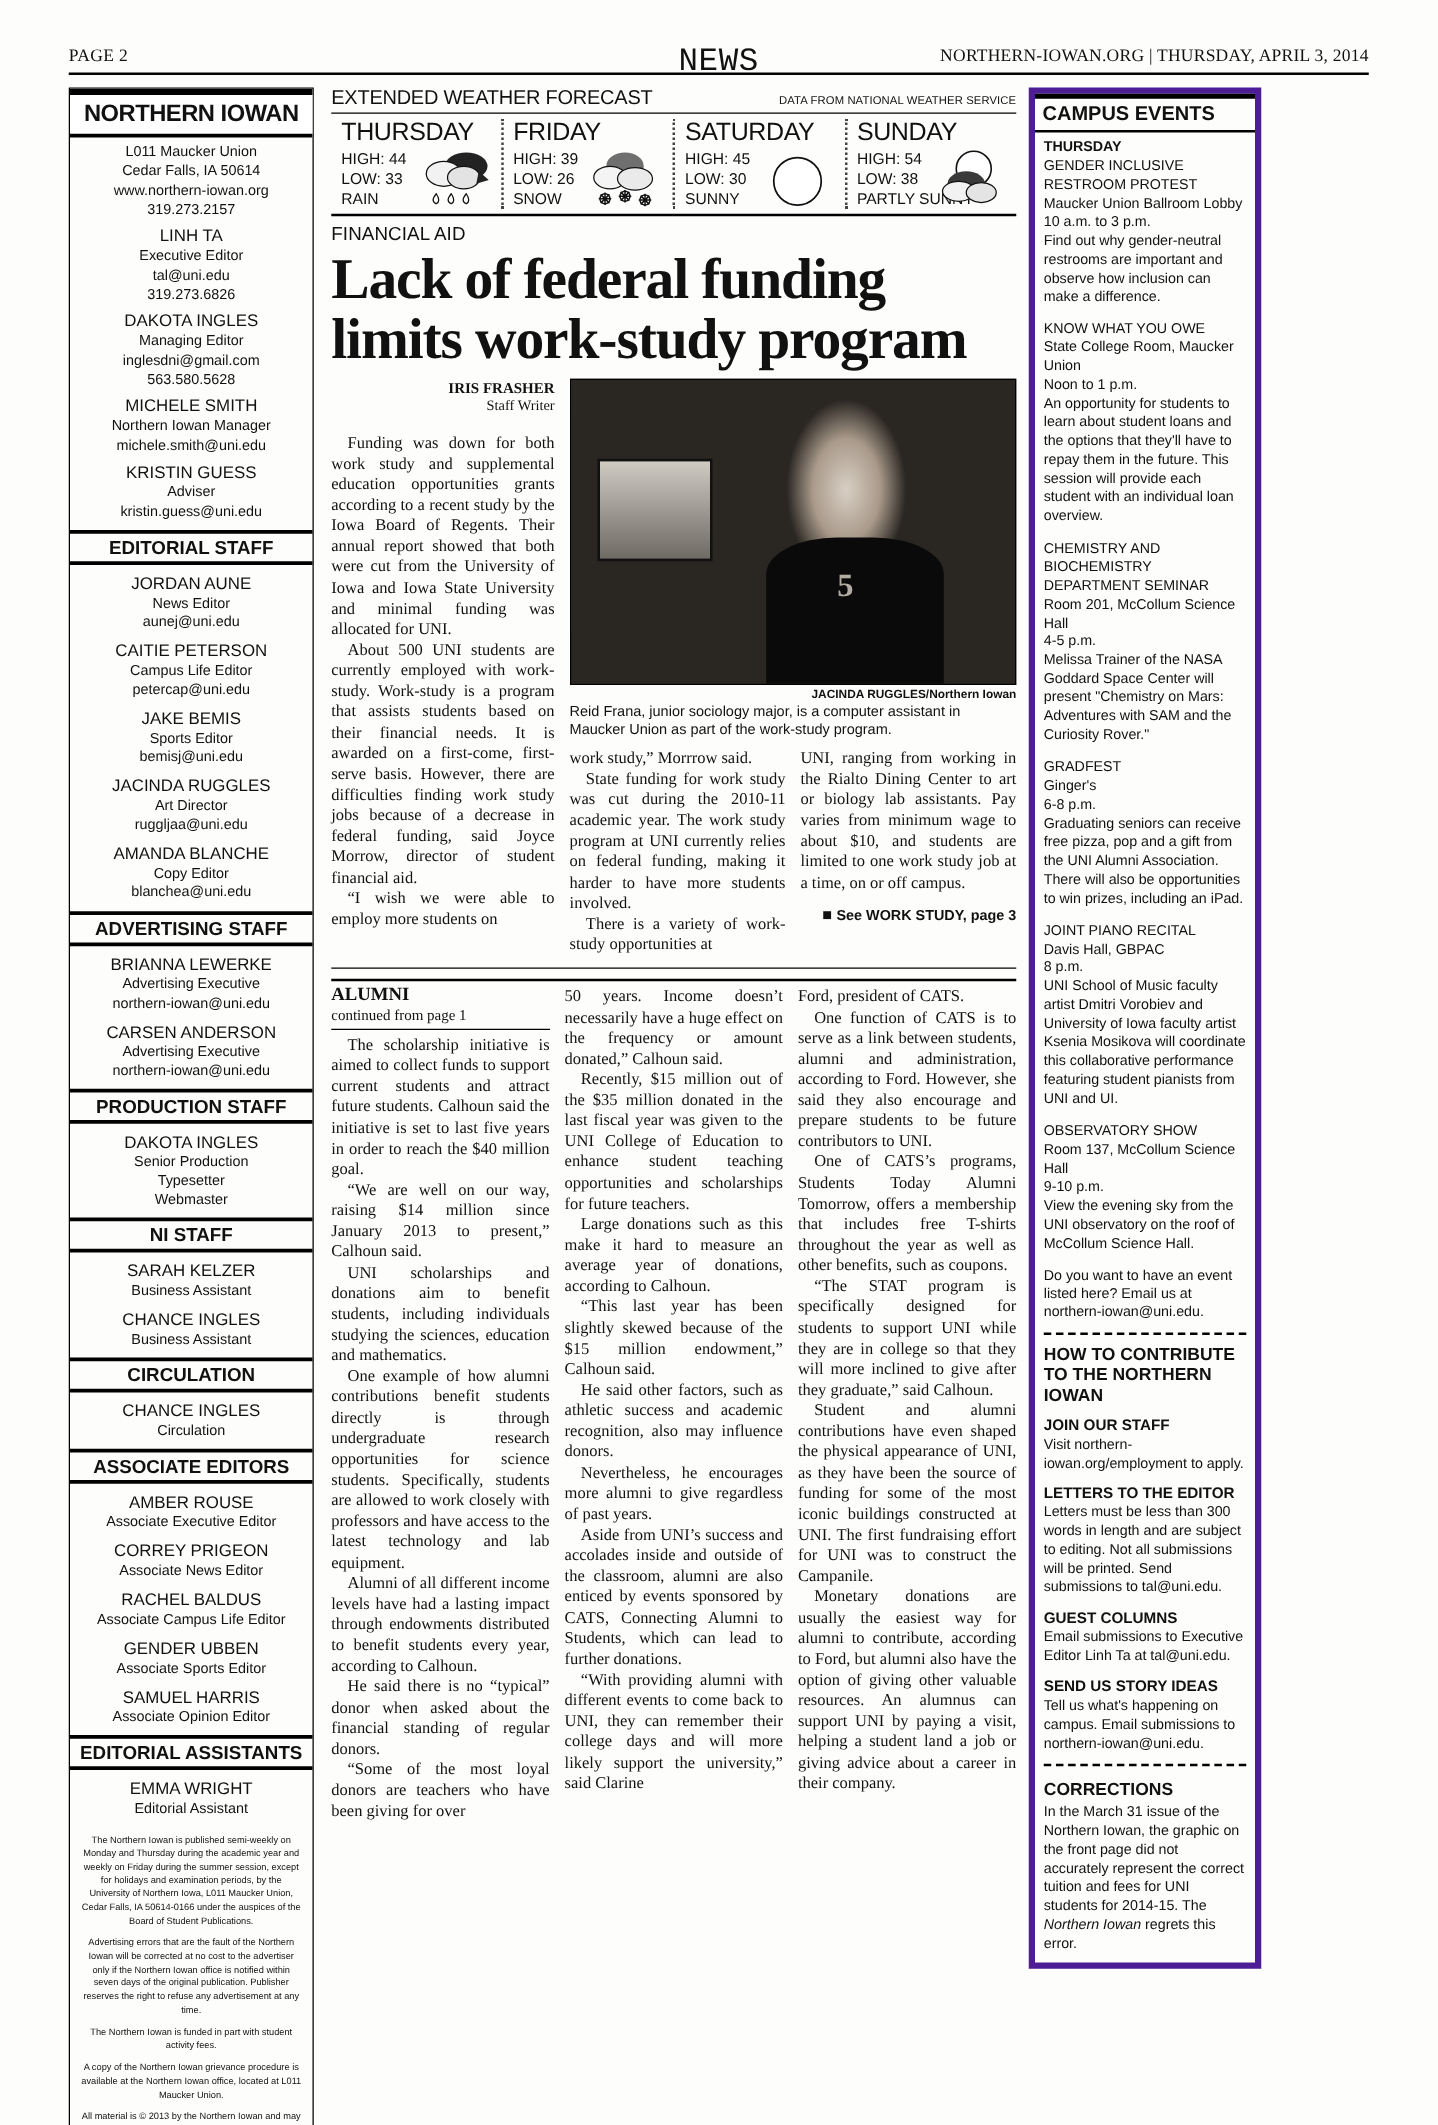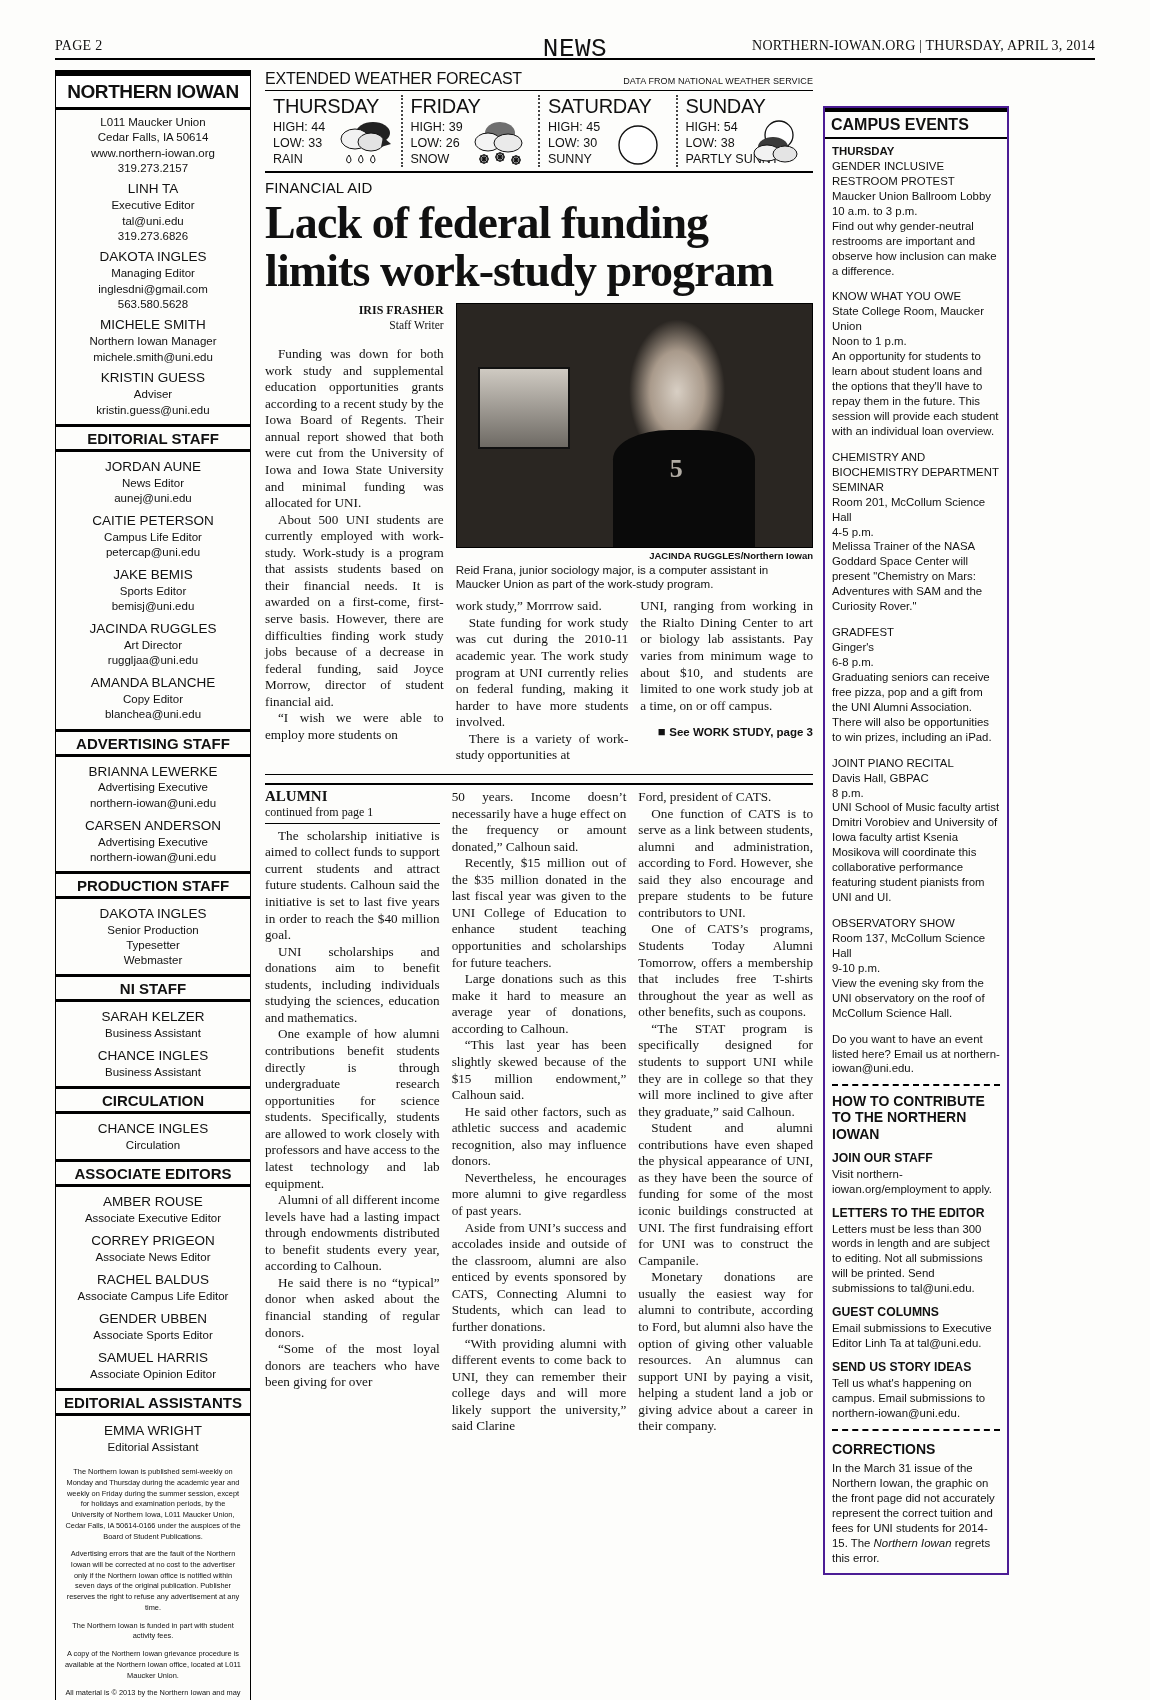--- a/index.html
+++ b/index.html
@@ -85,21 +85,21 @@
   .jumpline { font-family:"Liberation Serif", serif; font-size:13px; text-align:right; }
   .jumpline b { font-family:"Liberation Sans", sans-serif; font-size:11.5px; }
 
   .rule-thin { border-top:1px solid #000; margin:10px 0 0; }
   .rule-thick { border-top:2px solid #000; margin:0 0 4px; }
 
   .contlabel { font-weight:bold; font-size:15px; line-height:1.05; }
   .contsub { font-size:12px; padding-bottom:3px; border-bottom:1.5px solid #000; margin-bottom:4px;}
 
   
-  .railbox { border:2px solid #4c1d95; padding:0;margin-top:36px; }
+  .railbox { border:5px solid #4c1d95; padding:0; }
   .rail-title { border-top:4px solid #000; border-bottom:2px solid #000;
                 font-weight:bold; font-size:16px; padding:4px 6px 3px; }
   .rail-body { padding:5px 7px 7px; font-size:11.4px; line-height:1.31; }
   .rail-body .evt { margin-bottom:11px; }
   .rail-body .day { font-weight:bold; }
   .dashed { border-top:2px dashed #000; margin:8px 0 7px; }
   .rail-sub { font-weight:bold; font-size:14px; line-height:1.15; margin-bottom:8px;}
   .rail-h { font-weight:bold; font-size:12.2px; margin-top:9px;}
   .rail-h:first-child { margin-top:0; }
   .ital { font-style:italic; }
@@ -343,20 +343,21 @@
       </div>
 
       <div class="rule-thin"></div>
       <div style="height:8px"></div>
       <div class="rule-thick"></div>
       <div style="display:flex; gap:12px;">
         <div class="scol">
           <div class="contlabel">ALUMNI</div>
           <div class="contsub">continued from page 1</div>
           <p>The scholarship initiative is aimed to collect funds to support current students and attract future students. Calhoun said the initiative is set to last five years in order to reach the $40 million goal.</p>
+          <p>“We are well on our way, raising $14 million since January 2013 to present,” Calhoun said.</p>
           <p>UNI scholarships and donations aim to benefit students, including individuals studying the sciences, education and mathematics.</p>
           <p>One example of how alumni contributions benefit students directly is through undergraduate research opportunities for science students. Specifically, students are allowed to work closely with professors and have access to the latest technology and lab equipment.</p>
           <p>Alumni of all different income levels have had a lasting impact through endowments distributed to benefit students every year, according to Calhoun.</p>
           <p>He said there is no “typical” donor when asked about the financial standing of regular donors.</p>
           <p>“Some of the most loyal donors are teachers who have been giving for over</p>
         </div>
         <div class="scol">
           <p style="text-indent:0">50 years. Income doesn’t necessarily have a huge effect on the frequency or amount donated,” Calhoun said.</p>
           <p>Recently, $15 million out of the $35 million donated in the last fiscal year was given to the UNI College of Education to enhance student teaching opportunities and scholarships for future teachers.</p>
           <p>Large donations such as this make it hard to measure an average year of donations, according to Calhoun.</p>

